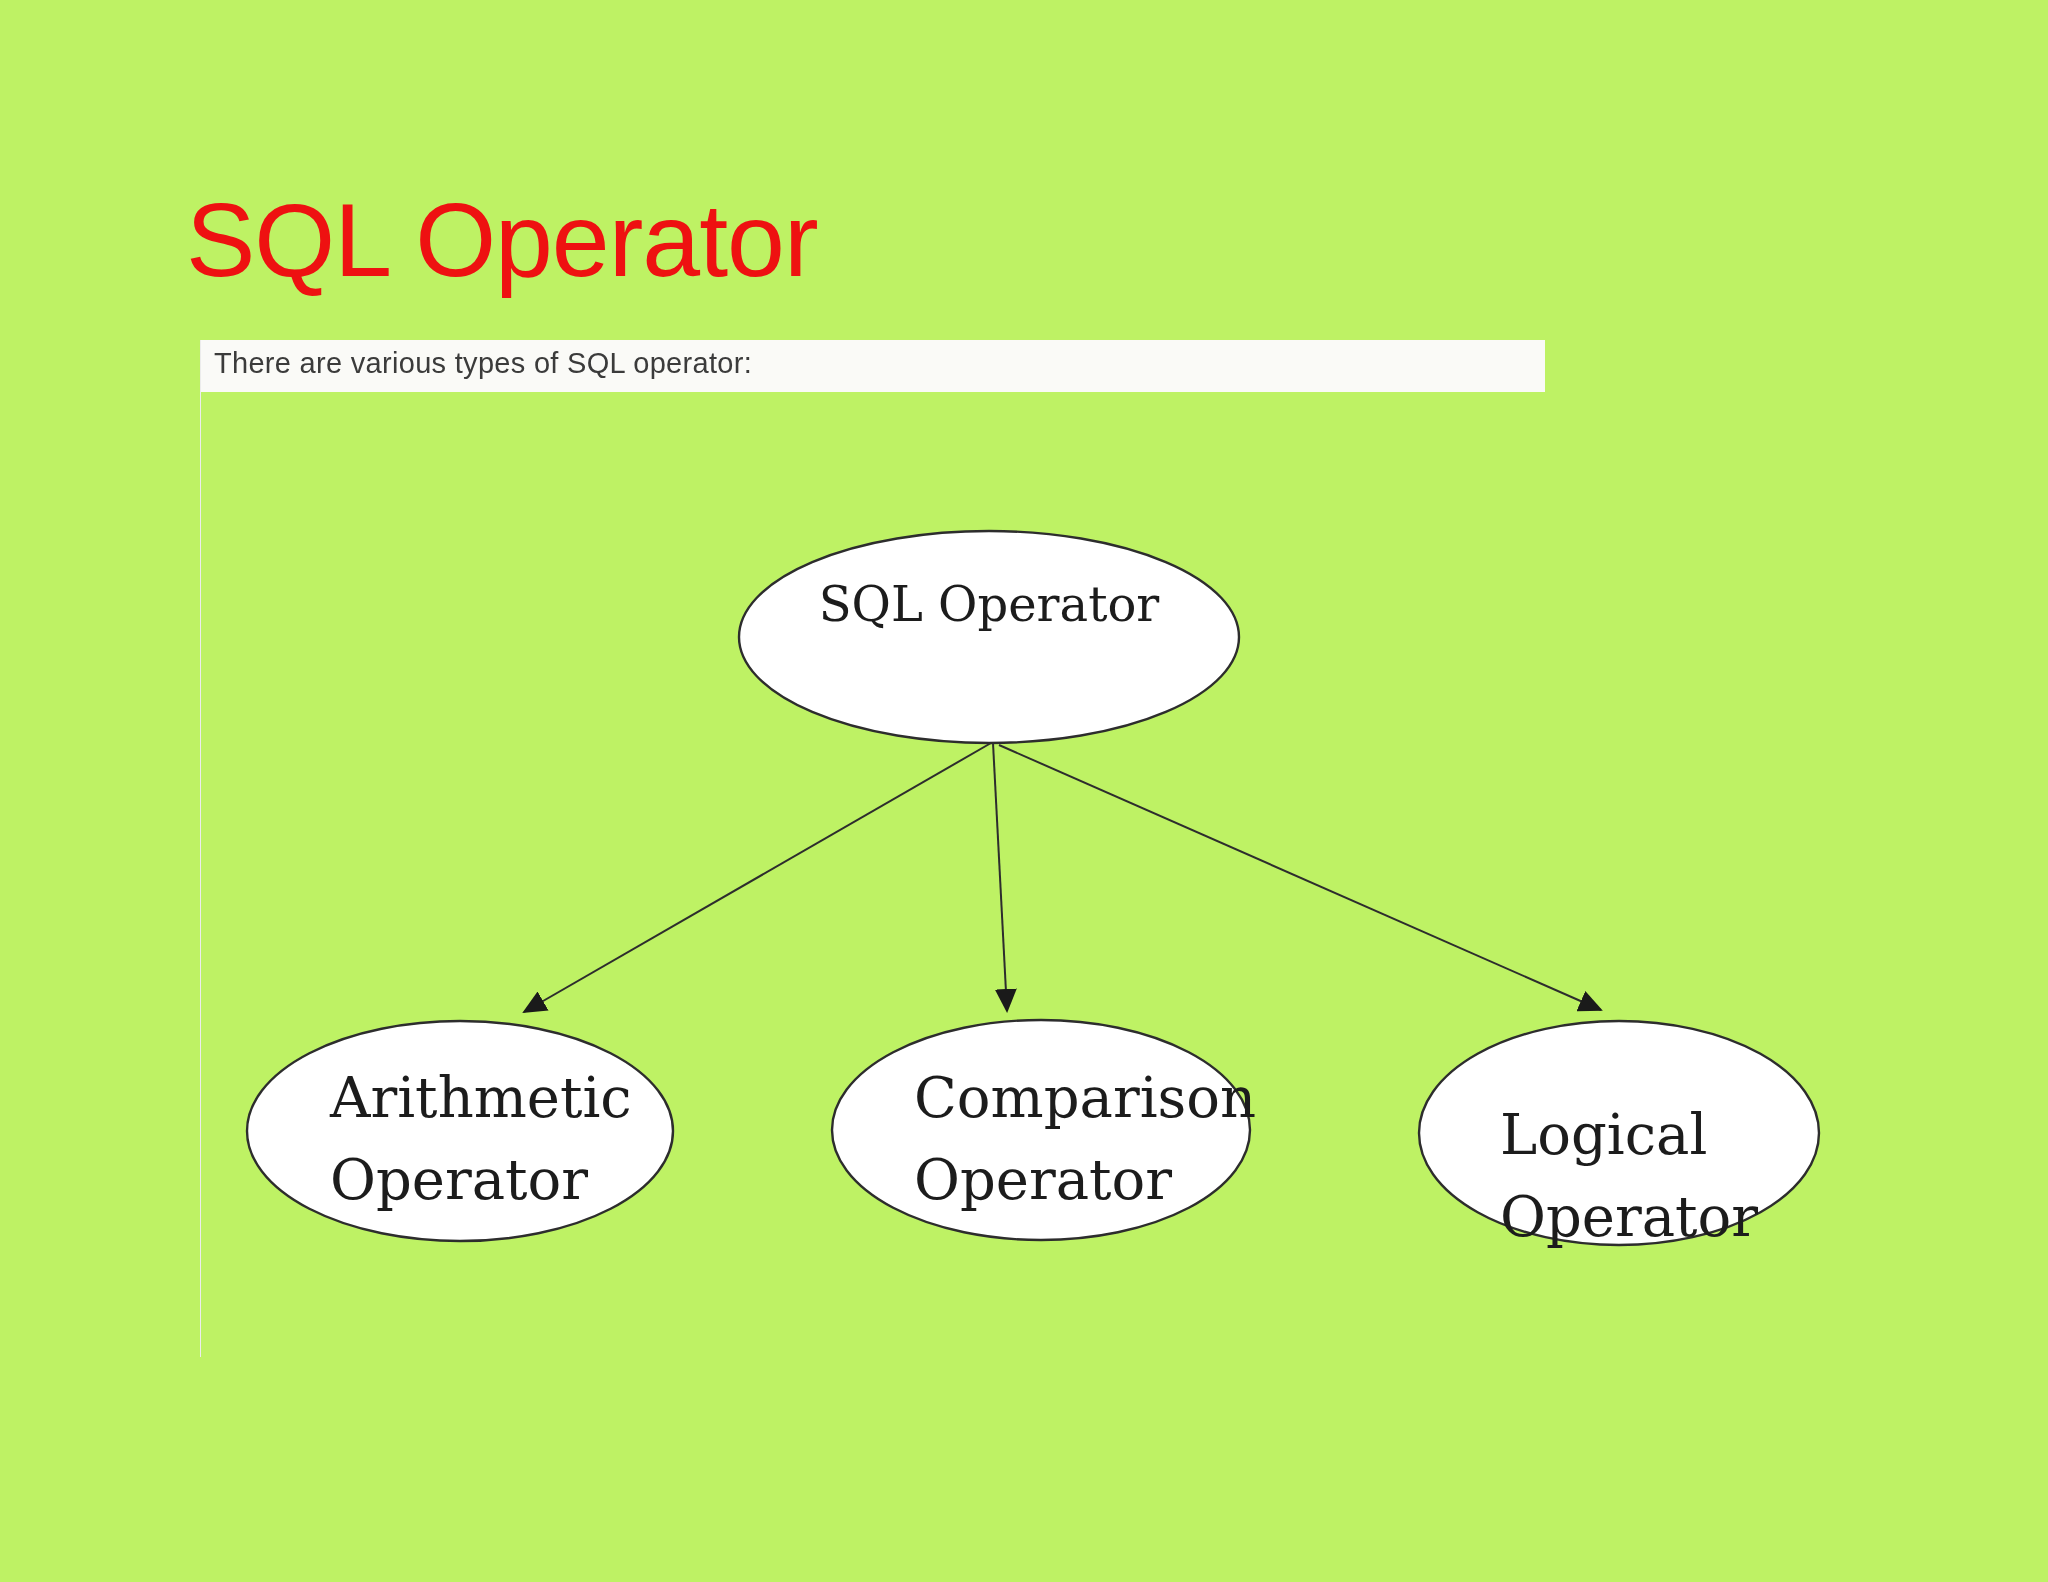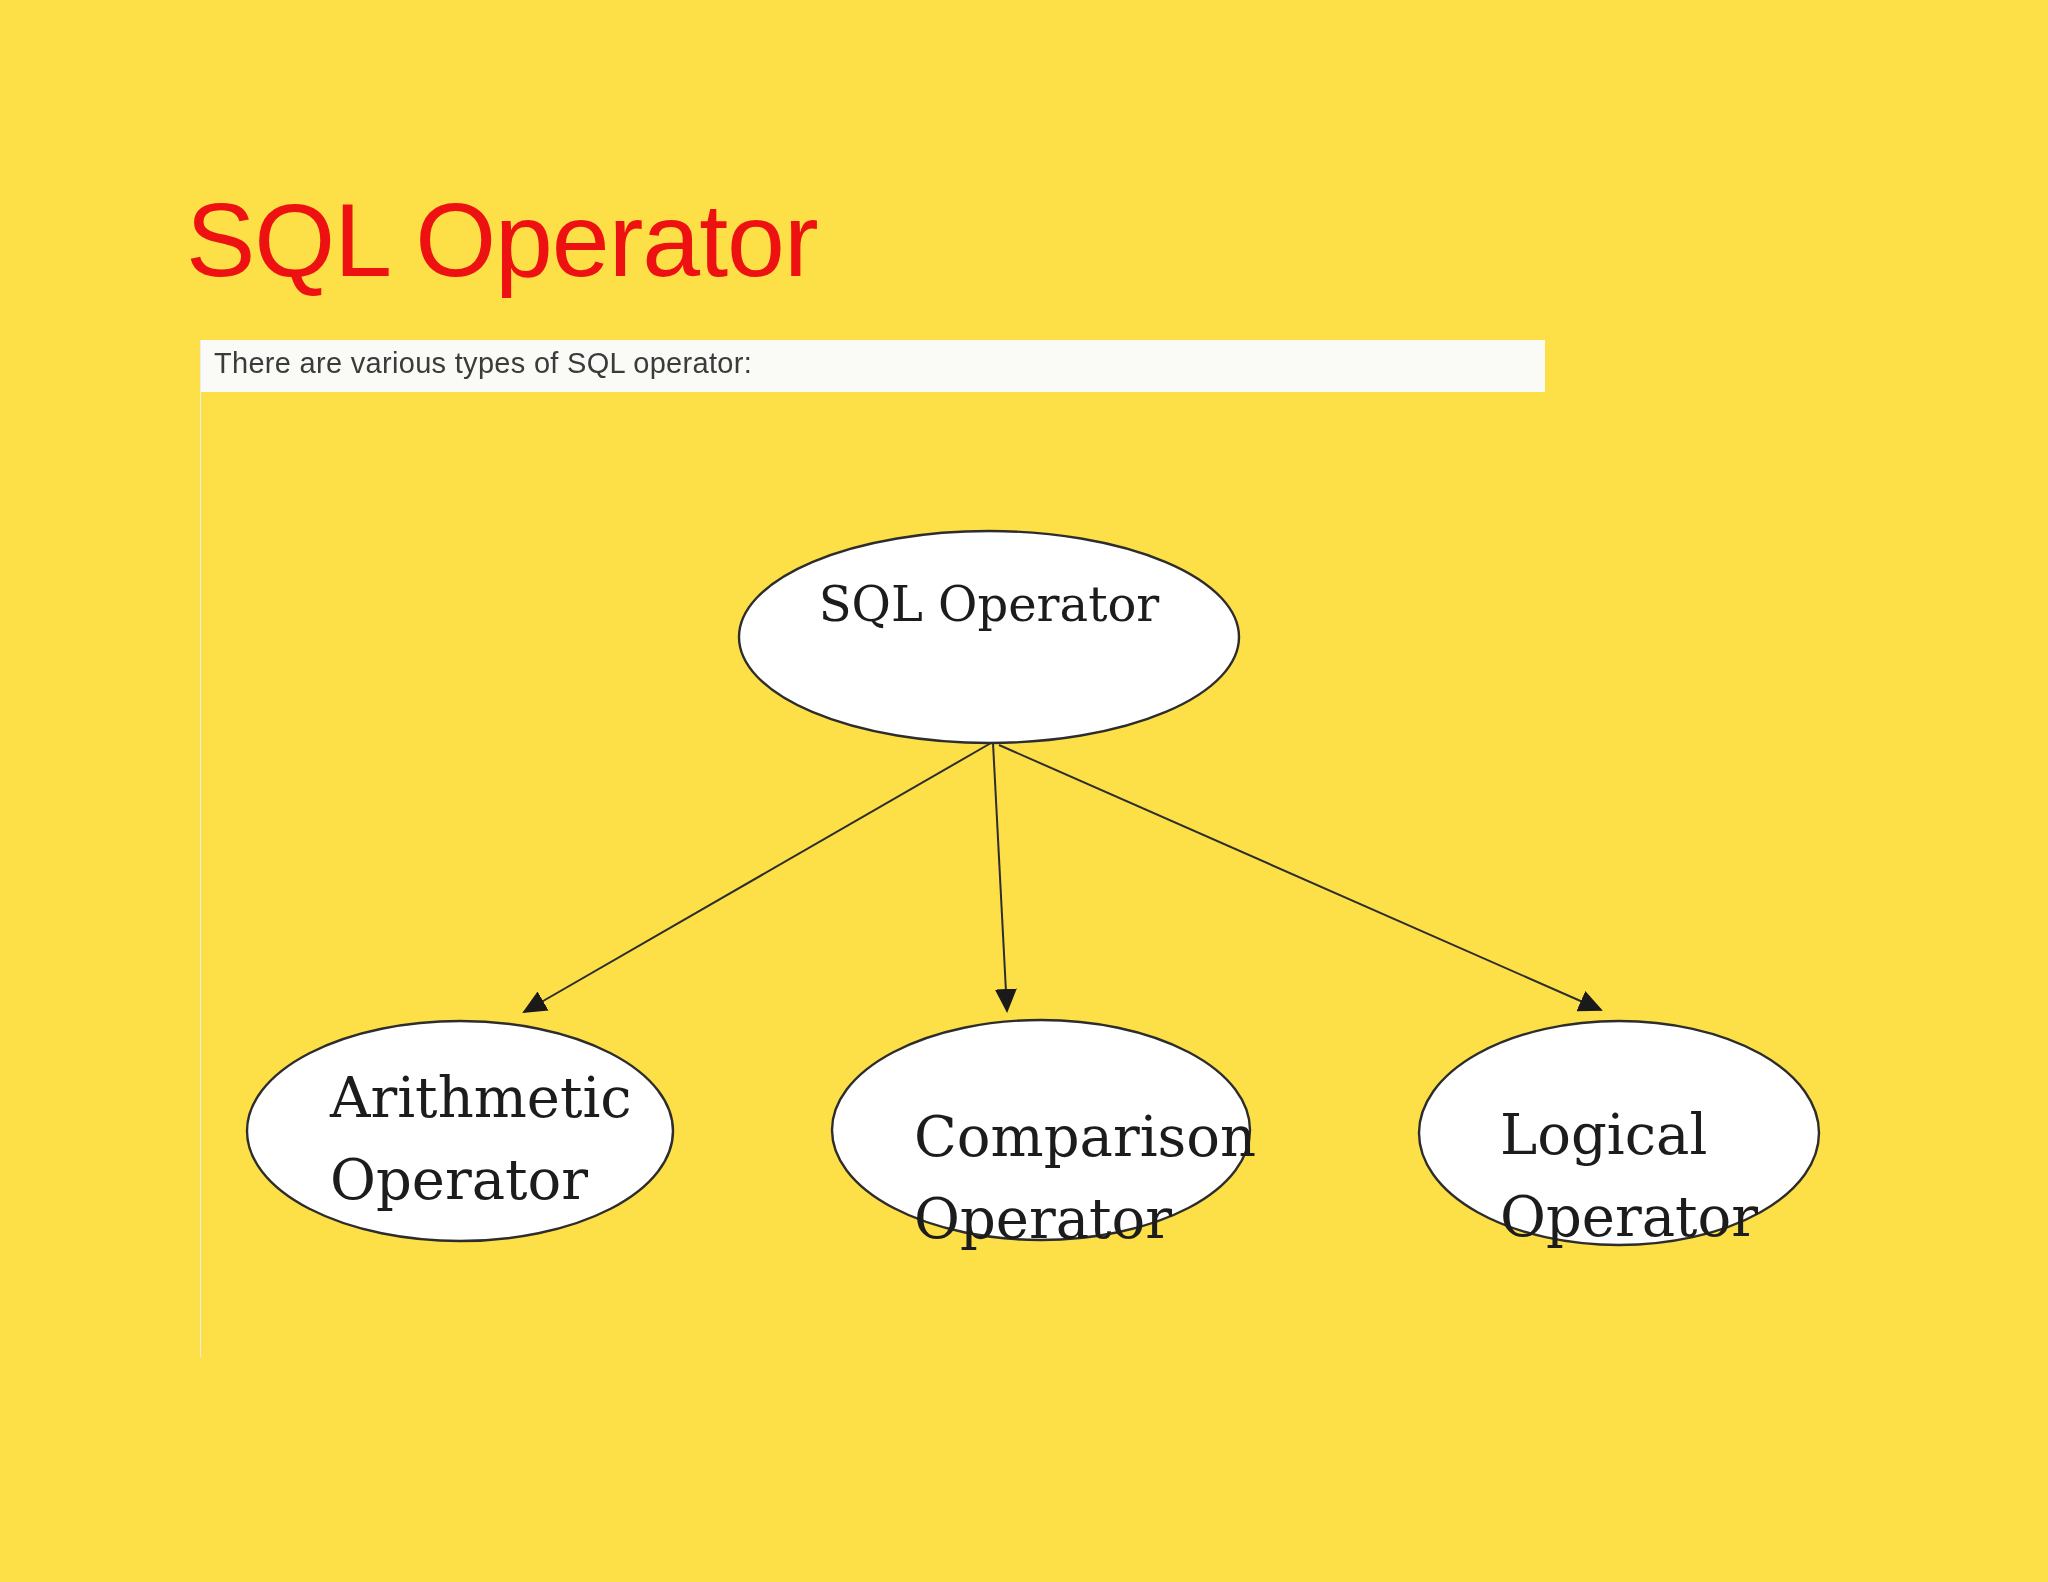--- a/index.html
+++ b/index.html
@@ -4,21 +4,21 @@
 <style>
   html, body {
     margin: 0;
     padding: 0;
     background: #ffffff;
   }
   .canvas {
     position: relative;
     width: 2048px;
     height: 1582px;
-    background: #fde047;
+    background: #bef264;
     overflow: hidden;
     font-family: "Liberation Sans", sans-serif;
   }
   .page-title {
     position: absolute;
     left: 186px;
     top: 183px;
     margin: 0;
     font-family: "Liberation Sans", sans-serif;
     font-size: 104px;
@@ -79,21 +79,21 @@
   }
   .node-label.root {
     left: 739px;
     top: 577px;
     width: 500px;
     text-align: center;
     font-size: 48px;
     line-height: 54px;
   }
   .node-label.arithmetic { left: 330px;  top: 1057px; }
-  .node-label.comparison { left: 914px;  top: 1057px; margin-top: 39px; }
+  .node-label.comparison { left: 914px;  top: 1057px; }
   .node-label.logical    { left: 1500px; top: 1094px; }
 </style>
 </head>
 <body>
 
 <div class="canvas">
 
   <h1 class="page-title">SQL Operator</h1>
 
   <div class="content-band"></div>

